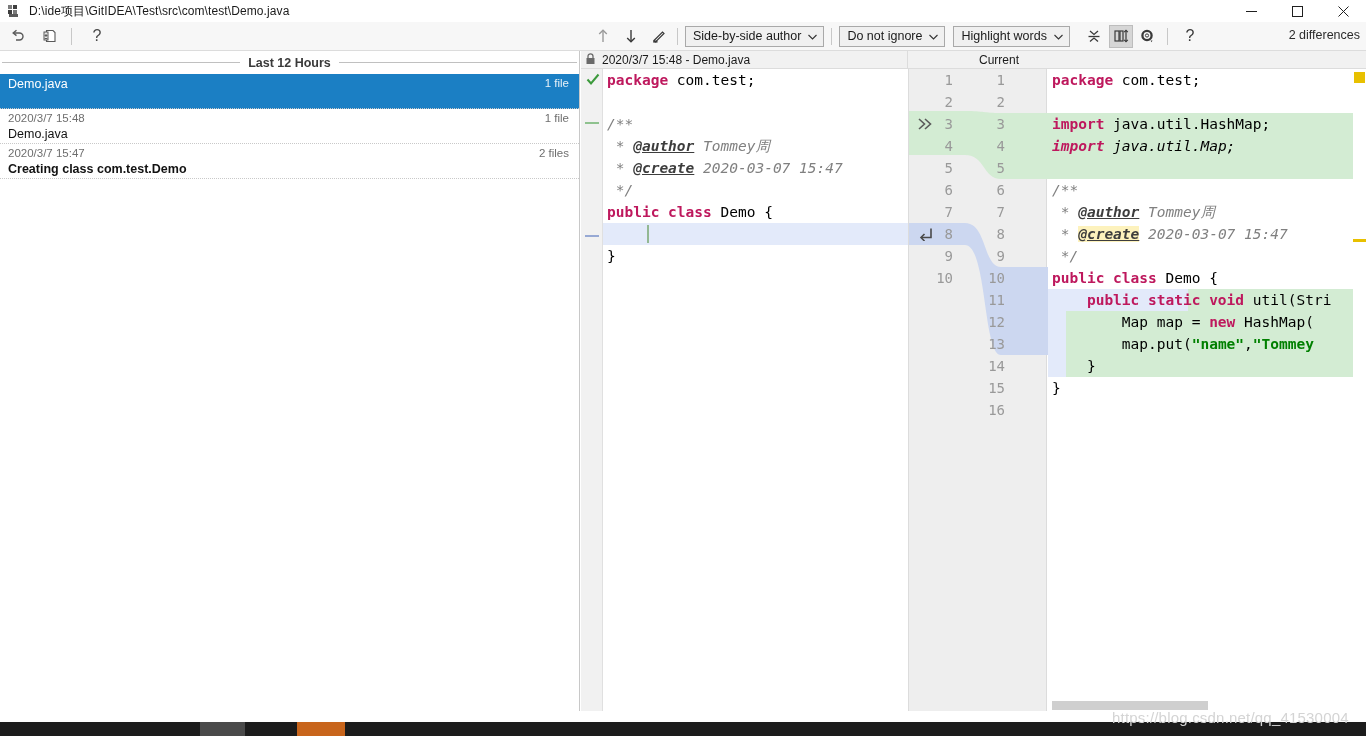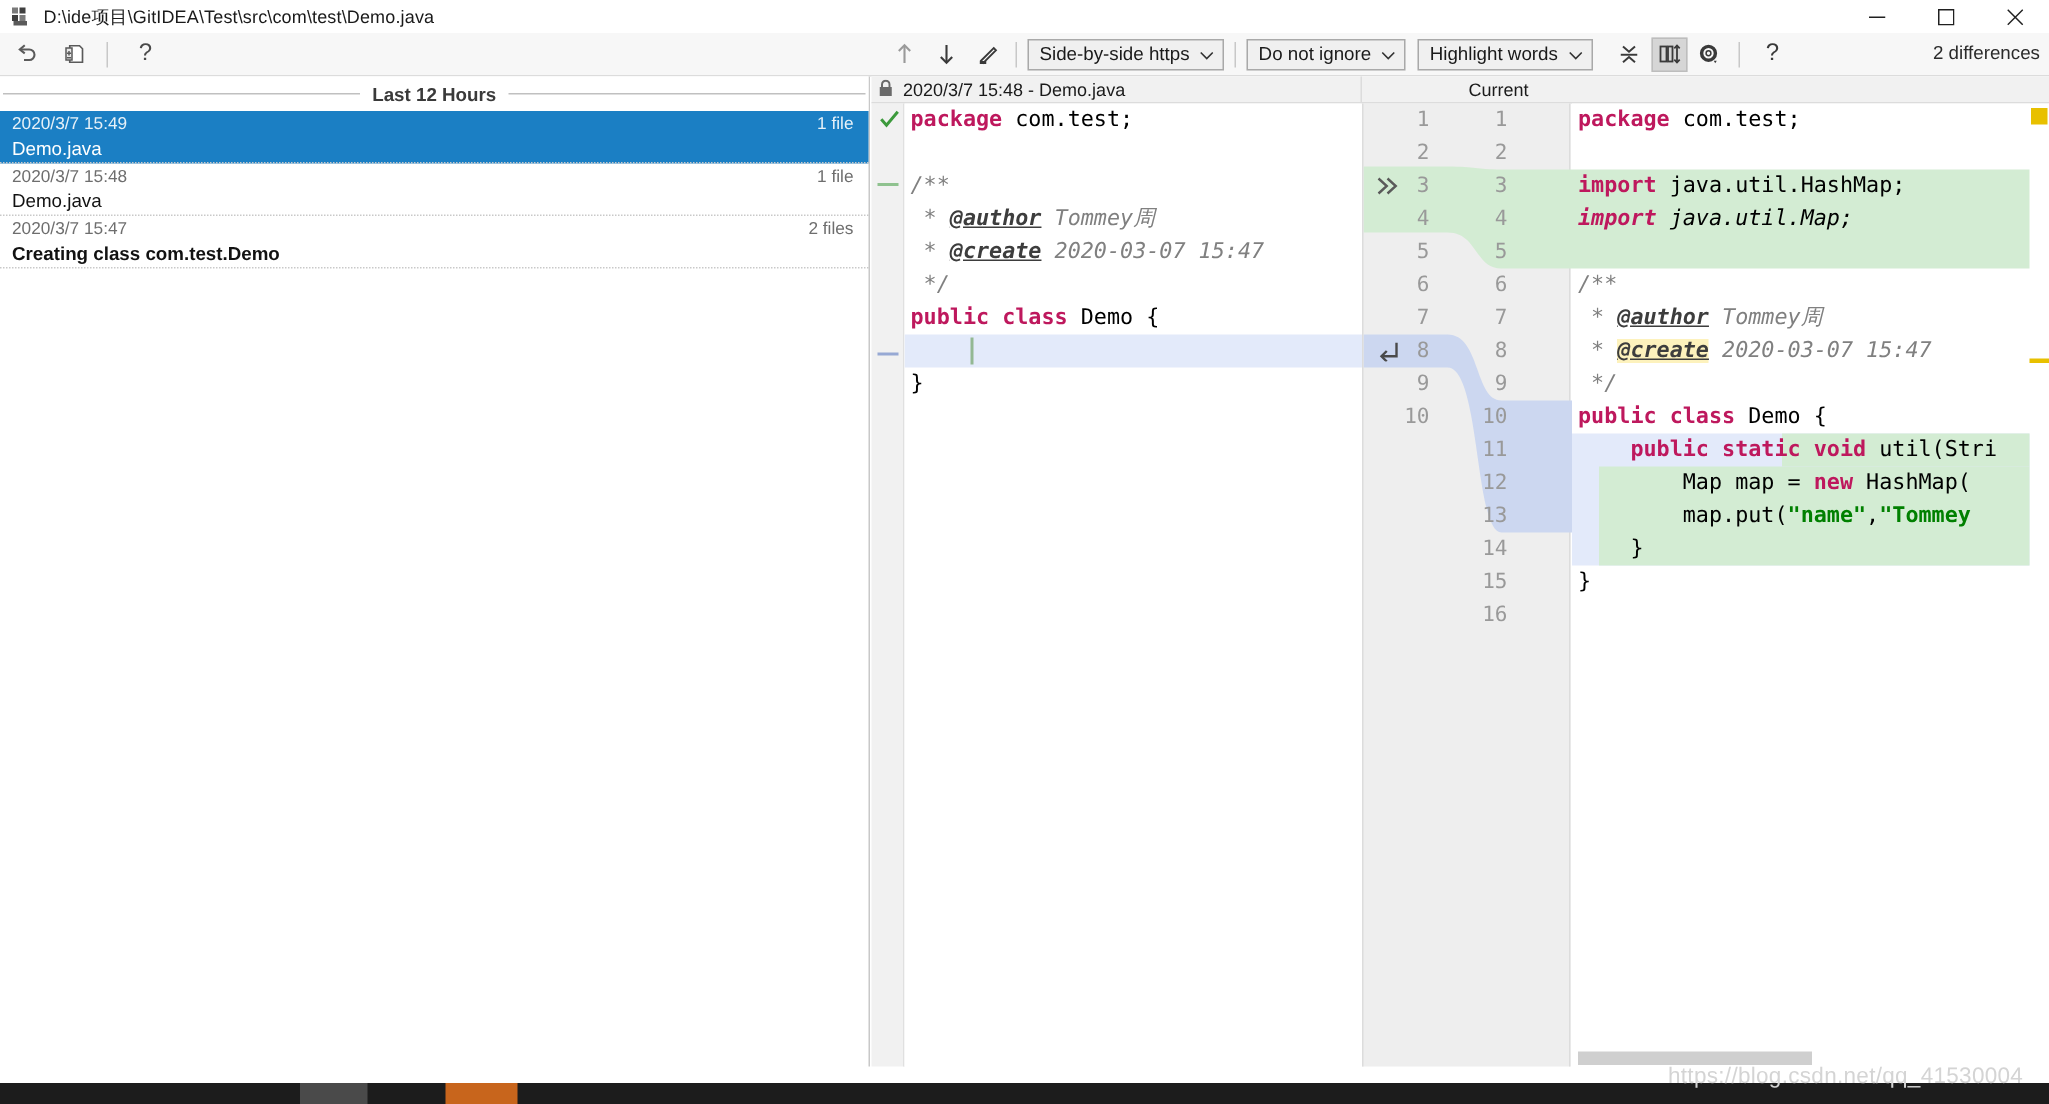--- a/index.html
+++ b/index.html
@@ -258,21 +258,21 @@
     </svg>
   </div>
   <div class="arrow-btn" style="margin-left:6px">
     <svg width="16" height="16" viewBox="0 0 16 16">
       <path d="M3 12.5 L11.5 4 L13 5.5 L4.5 14 Z" fill="none" stroke="#3a3a3a" stroke-width="1.2"></path>
       <path d="M2.2 13.6 H6.5" stroke="#3a3a3a" stroke-width="2"></path>
     </svg>
   </div>
   <div class="tb-sep"></div>
   <div class="combo" style="margin-left:0">
-    <span>Side-by-side https</span>
+    <span>Side-by-side author</span>
     <span class="chev">
       <svg width="9" height="6" viewBox="0 0 9 6">
           <path d="M0.5 1 L4.5 5 L8.5 1" fill="none" stroke="#333" stroke-width="1.1"></path>
         </svg>
     </span>
   </div>
   <div class="tb-sep"></div>
   <div class="combo" style="margin-left:0">
     <span>Do not ignore</span>
     <span class="chev">
@@ -319,21 +319,20 @@
   <div class="diff-count">2 differences</div>
 </div>
 
 <div id="history-panel">
   <div class="group-header">
     <div class="rule"></div>
     <div class="label">Last 12 Hours</div>
   </div>
 
   <div class="hist-row selected">
-    <div class="date">2020/3/7 15:49</div>
     <div class="name">Demo.java</div>
     <div class="count">1 file</div>
   </div>
   <div class="hist-row">
     <div class="date">2020/3/7 15:48</div>
     <div class="name">Demo.java</div>
     <div class="count">1 file</div>
   </div>
   <div class="hist-row">
     <div class="date">2020/3/7 15:47</div>

